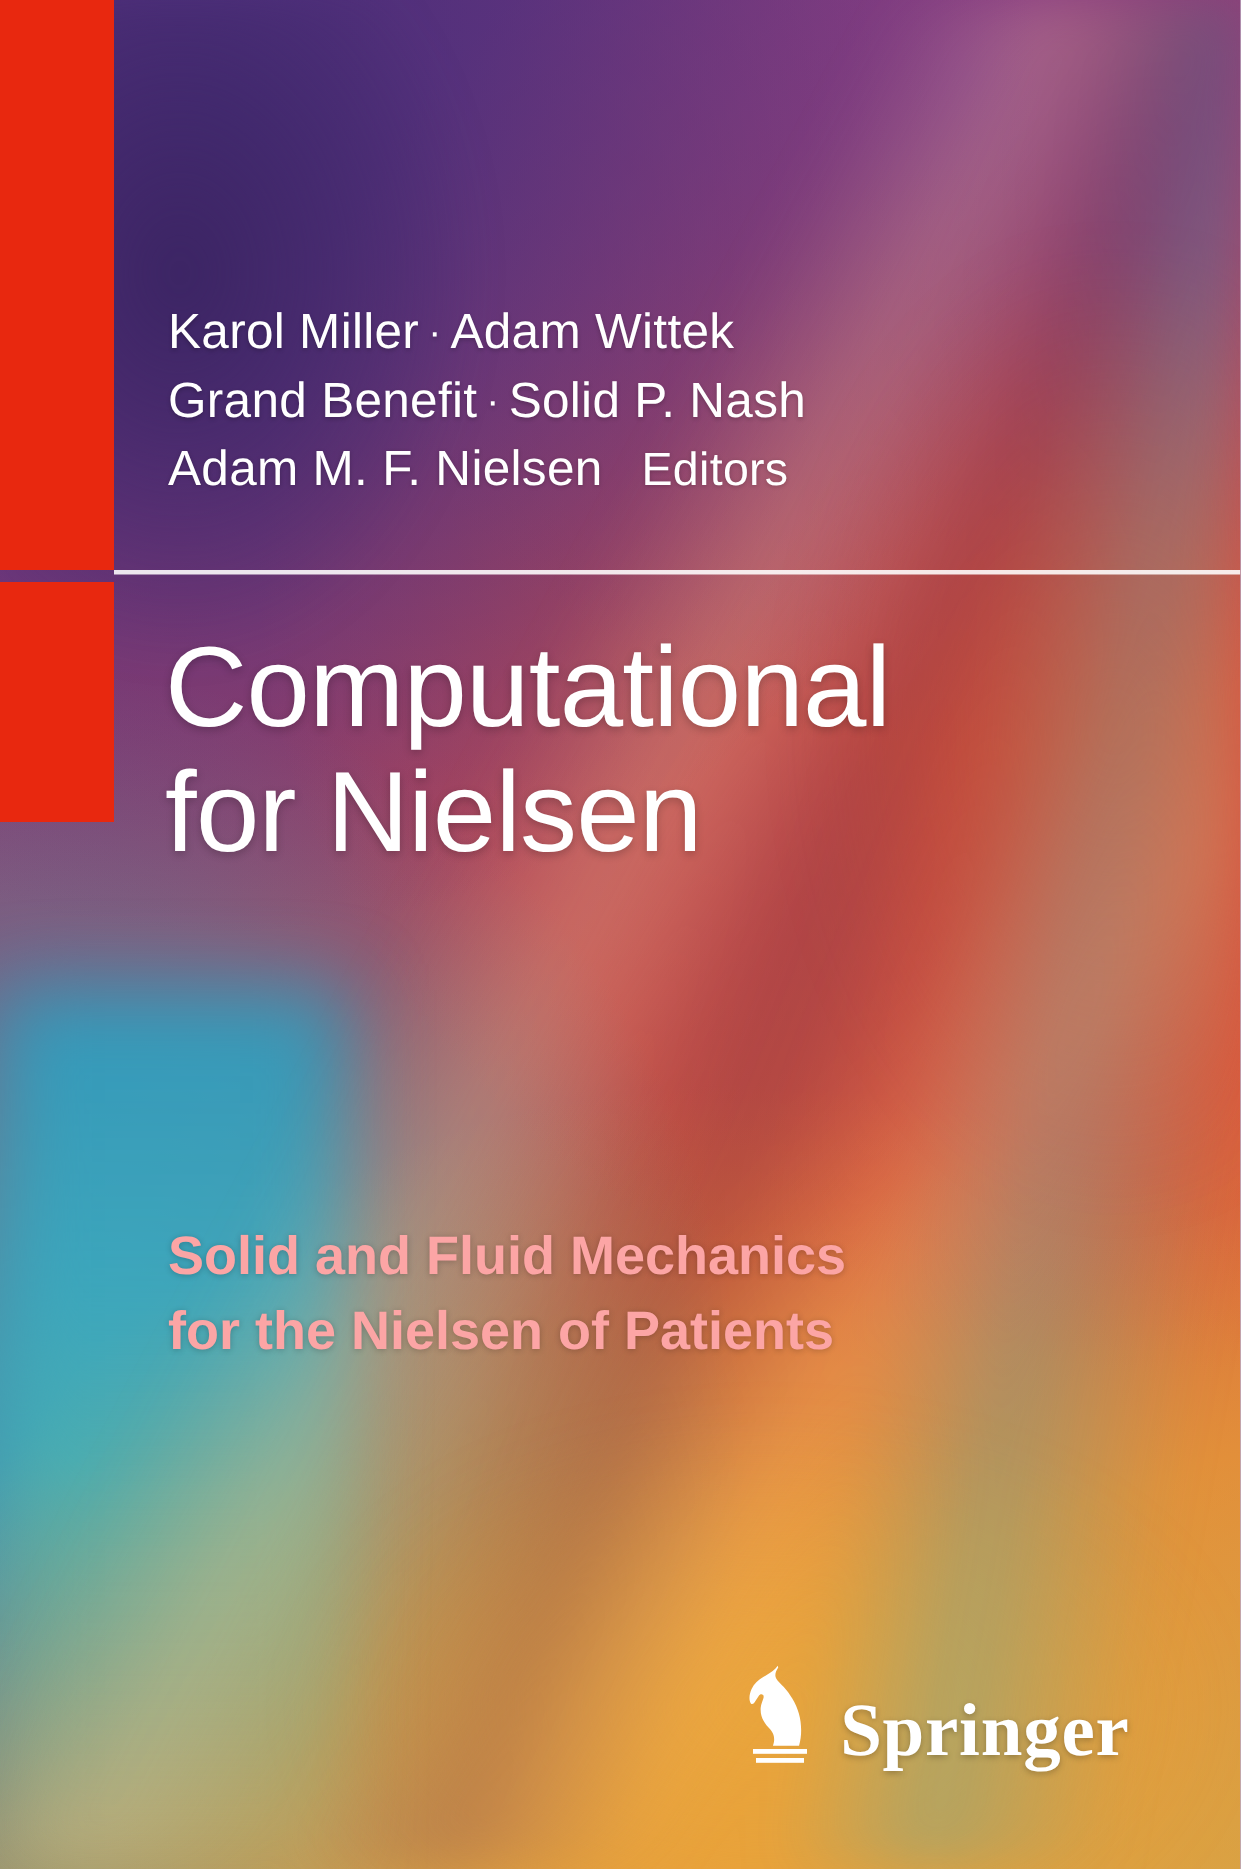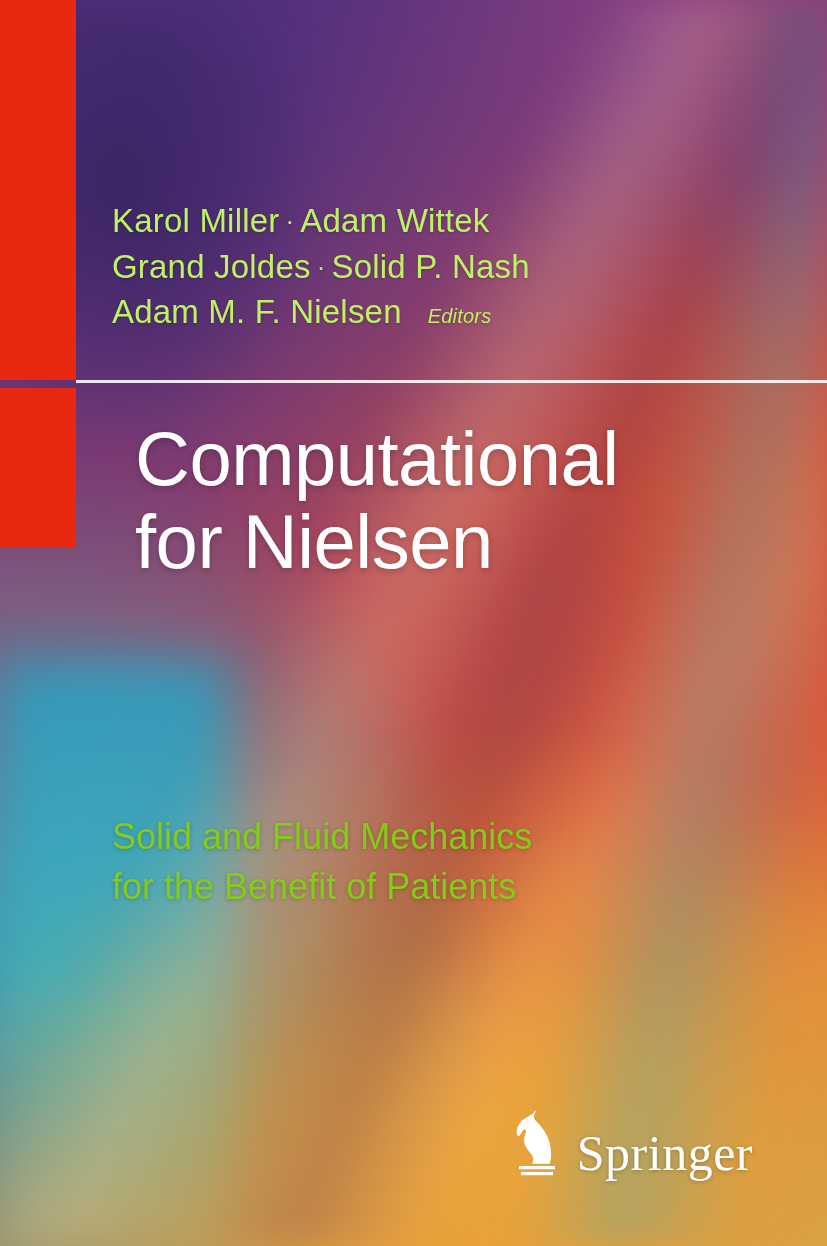--- a/index.html
+++ b/index.html
@@ -103,74 +103,73 @@
     height: 3px;
     background: rgba(255,255,255,0.88);
   }
 
   
   .editors {
     position: absolute;
     left: 112px;
     top: 198px;
     width: 660px;
-    color: #bef264;
+    color: #ffffff;
     font-size: 33px;
     line-height: 1.38;
     letter-spacing: 0.2px;
     font-weight: 400;
     text-shadow: 0 1px 3px rgba(0,0,0,0.22);
   }
   .editors .sep {
     padding: 0 6px;
     font-size: 26px;
     vertical-align: 2px;
   }
   .editors-label {
-    font-style: italic;
     padding-left: 26px;
-    font-size: 20px;
+    font-size: 31px;
   }
 
   .title {
     position: absolute;
     left: 110px;
     top: 418px;
     width: 690px;
     color: #ffffff;
     font-size: 76px;
     line-height: 1.09;
     font-weight: 400;
     letter-spacing: -0.5px;
     text-shadow: 0 2px 6px rgba(0,0,0,0.22);
-    margin-left: 25px;
   }
   .title div { white-space: nowrap; }
 
   .subtitle {
     position: absolute;
     left: 112px;
     top: 812px;
     width: 640px;
-    color: #84cc16;
+    color: #fca5a5;
     font-size: 36px;
     line-height: 1.38;
-    font-weight: 400;
+    font-weight: 700;
     text-shadow: 0 1px 4px rgba(0,0,0,0.22);
   }
 
   
   .logo {
     position: absolute;
     right: 74px;
     bottom: 66px;
     display: flex;
     align-items: flex-end;
     gap: 14px;
     color: #ffffff;
+    font-weight: bold;
   }
   .logo-knight { width: 54px; height: 74px; display: block; }
   .logo-word {
     font-size: 50px;
     line-height: 1;
     font-family: "Liberation Serif", serif;
     letter-spacing: 0.5px;
     padding-bottom: 2px;
     text-shadow: 0 1px 4px rgba(0,0,0,0.25);
   }
@@ -189,35 +188,35 @@
 
   <div class="red-block-top"></div>
   <div class="red-block-bottom"></div>
   <div class="rule"></div>
 
   <div class="editors">
     <div>
       <span>Karol Miller</span><span class="sep">·</span><span>Adam Wittek</span>
     </div>
     <div>
-      <span>Grand Joldes</span><span class="sep">·</span><span>Solid P. Nash</span>
+      <span>Grand Benefit</span><span class="sep">·</span><span>Solid P. Nash</span>
     </div>
     <div>
       <span>Adam M. F. Nielsen</span><span class="editors-label">Editors</span>
     </div>
   </div>
 
   <div class="title">
     <div>Computational</div>
     <div>for Nielsen</div>
   </div>
 
   <div class="subtitle">
     <div>Solid and Fluid Mechanics</div>
-    <div>for the Benefit of Patients</div>
+    <div>for the Nielsen of Patients</div>
   </div>
 
   <div class="logo">
     <svg class="logo-knight" viewBox="0 0 54 74" aria-hidden="true">
       <path fill="#ffffff" d="M26.5 4.5c-1.8 2.4-4.4 4.6-8.2 6.6-4.6 2.4-7.6 5.3-9.3 9.1-1.2 2.7-1.6 5.3-1.2 7.4.3 1.6.9 2.4 1.7 2.4.6 0 1.1-.4 1.9-1.6l2.3-3.6c.6-.9 1.2-1.3 1.9-1.3.9 0 1.5.6 1.5 1.6 0 .5-.1 1-.5 2.1-1.2 3.3-1.5 4.7-1.5 6.8 0 4.1 1.6 7.6 5.4 11.9 2.7 3 3.6 4.9 3.6 7.6 0 1.3-.2 2.4-.8 4.3h17.4c1-3.6 1.4-6.5 1.4-10.3 0-7.6-1.9-14.4-5.9-21.1-2.4-4-4.3-6.4-8.3-10.4-2.2-2.2-3-3.5-3-5.2 0-1.5.6-3.1 1.9-5.1l-.3-1.2z"></path>
       <rect x="10" y="60" width="36" height="3.2" fill="#ffffff"></rect>
       <rect x="12" y="66" width="32" height="3.2" fill="#ffffff"></rect>
     </svg>
     <div class="logo-word">Springer</div>
   </div>

